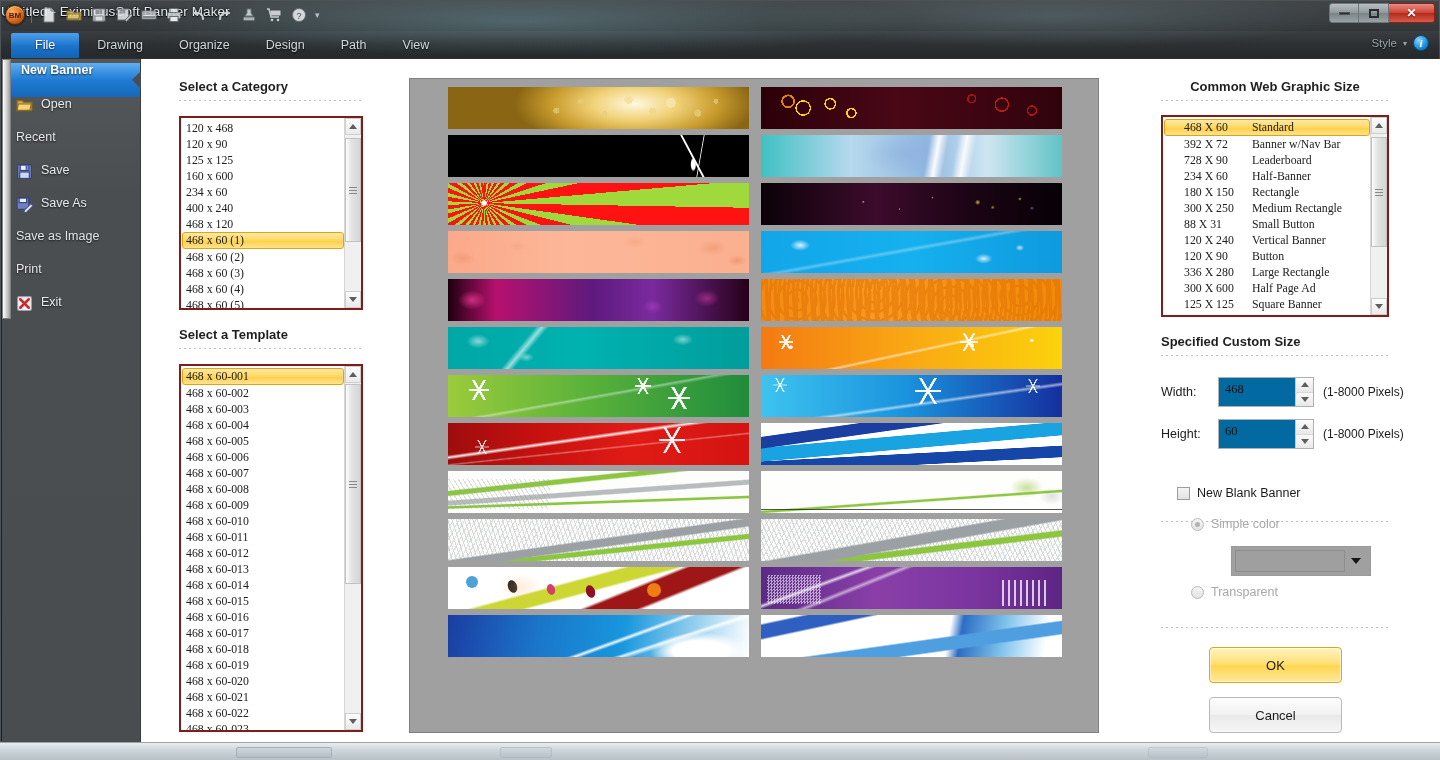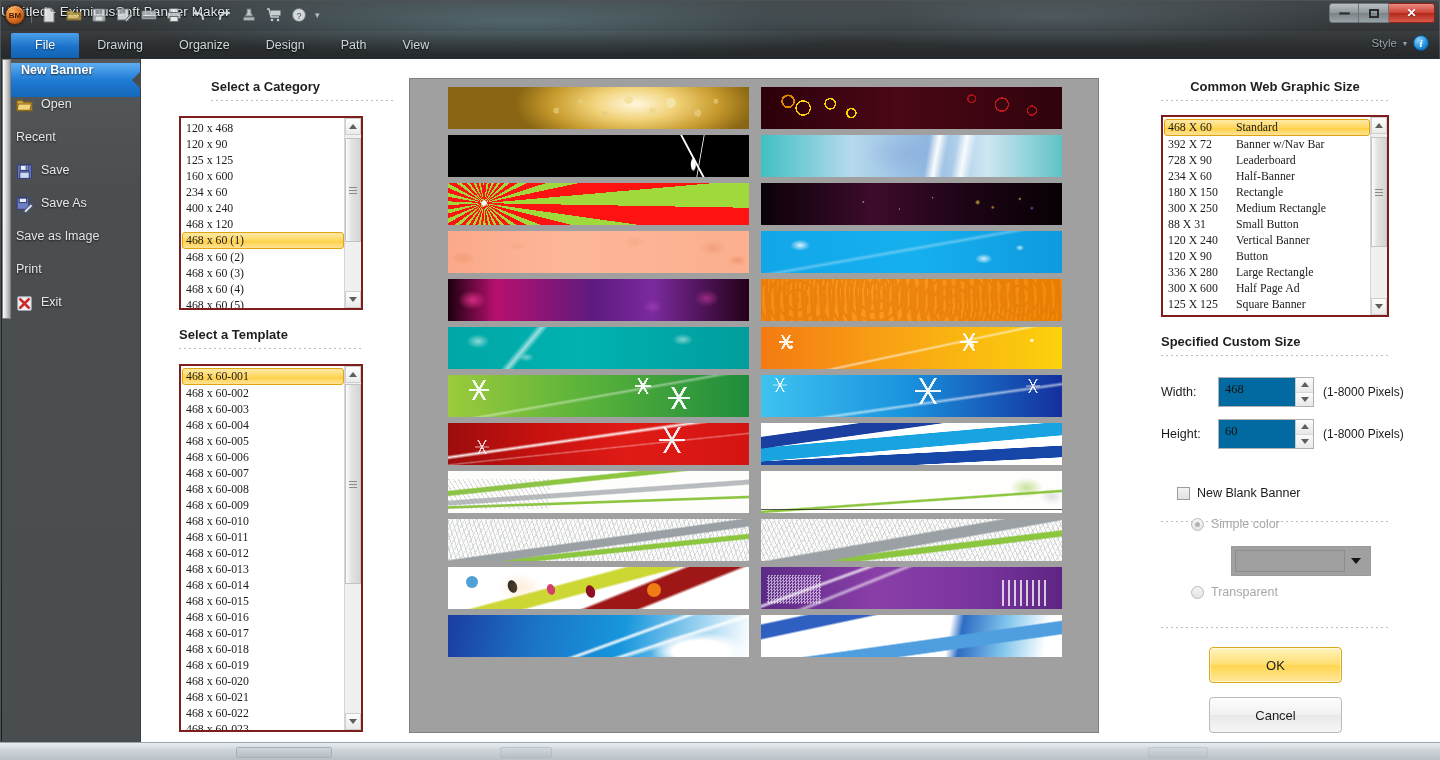--- a/index.html
+++ b/index.html
@@ -208,21 +208,21 @@
     font-family: "Liberation Serif", serif;
     cursor: default;
   }
   .lb-row.selected {
     background: linear-gradient(180deg,#ffe9a8,#ffd85e 50%, #ffcf3e 51%, #ffe396);
     border: 1px solid #e0a412;
     border-radius: 3px;
     height: 17px; line-height: 15px;
     margin-left: -1px;
   }
-  .lb-row .code { display: inline-block; }
+  .lb-row .code { display: inline-block; margin-left: 16px; }
   .lb-row .desc { display: inline-block; }
 
   
   .sb {
     position: absolute; right: 0; top: 0; bottom: 0; width: 17px;
     background: #f0f0f0;
     border-left: 1px solid #d6d6d6;
   }
   .sb-btn {
     position: absolute; left: 0; width: 16px; height: 17px;
@@ -560,21 +560,21 @@
             </svg>
         </span>
         <span>Exit</span>
       </div>
     </div>
 
     <div class="left-strip"></div>
 
     <div class="mainpanel">
 
-      <div style="position:absolute;left:38px;top:20px;width:184px;margin-left:32px;">
+      <div style="position:absolute;left:38px;top:20px;width:184px;">
         <div class="sec-title">Select a Category</div>
         <div class="sec-rule"></div>
       </div>
 
       <div class="listbox" style="left:38px;top:57px;width:184px;height:194px;position:absolute;">
         <div class="lb-items">
           <div class="lb-row">120 x 468</div>
           <div class="lb-row">120 x 90</div>
           <div class="lb-row">125 x 125</div>
           <div class="lb-row">160 x 600</div>

